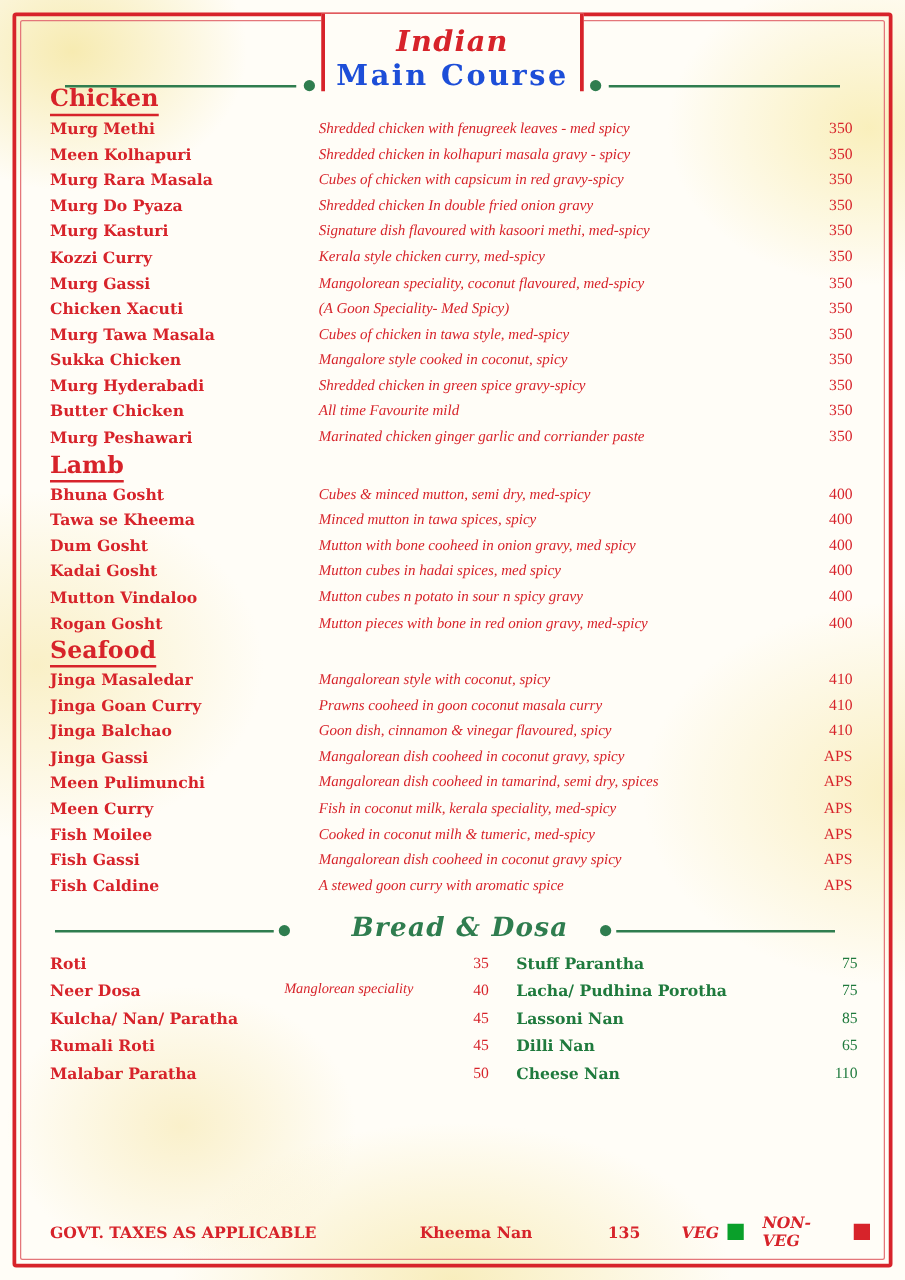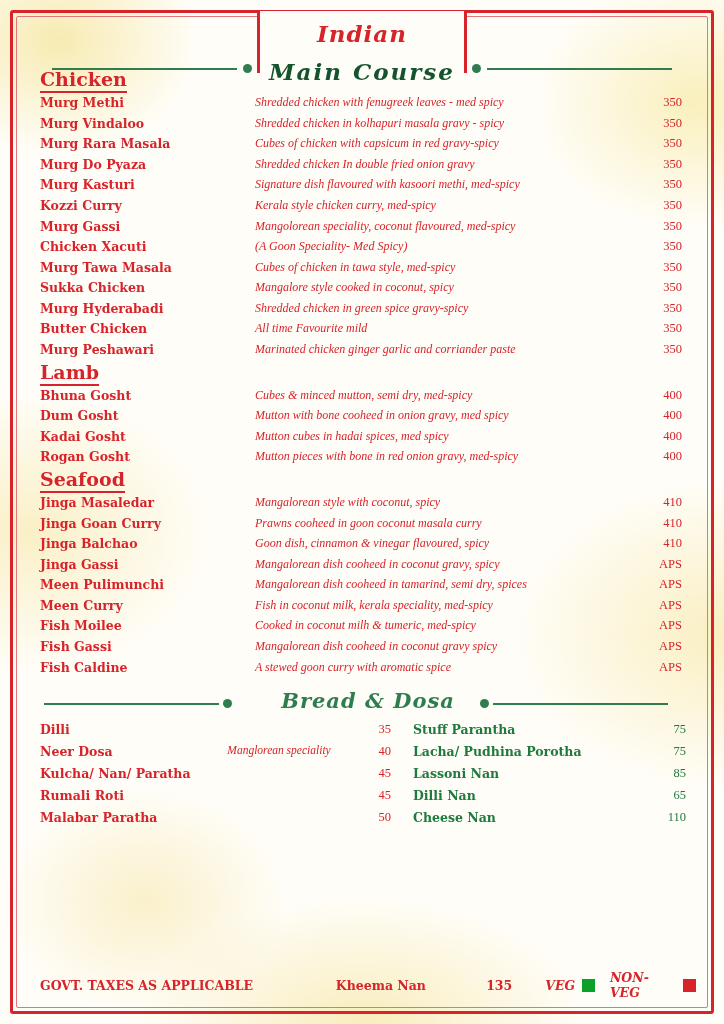--- a/index.html
+++ b/index.html
@@ -62,26 +62,25 @@
     font-family: "DejaVu Serif", serif;
     font-style: italic;
     font-weight: bold;
     color: #d7232a;
     font-size: 23px;
     letter-spacing: 1px;
     margin-top: 9px;
   }
   .title-line2 {
     font-family: "DejaVu Serif", serif;
-    font-style: italic;
-    font-weight: bold;
-    color: #14532d;
+    font-weight: bold;
+    color: #1d4ed8;
     font-size: 23px;
     letter-spacing: 2px;
-    margin-top: 11px;
+    margin-top: 0px;
   }
   .deco-line {
     position: absolute;
     top: 68px;
     height: 2px;
     background: #2f7d4f;
   }
   .deco-line.left { left: 52px; width: 185px; }
   .deco-line.right { right: 52px; width: 185px; }
   .deco-dot {
@@ -286,21 +285,21 @@
     
     <div class="section-head">Chicken</div>
     <table class="items">
       <tbody>
           <tr>
         <td class="col-name">Murg Methi</td>
         <td class="col-desc">Shredded chicken with fenugreek leaves - med spicy</td>
         <td class="col-price">350</td>
       </tr>
       <tr>
-        <td class="col-name">Murg Vindaloo</td>
+        <td class="col-name">Meen Kolhapuri</td>
         <td class="col-desc">Shredded chicken in kolhapuri masala gravy - spicy</td>
         <td class="col-price">350</td>
       </tr>
       <tr>
         <td class="col-name">Murg Rara Masala</td>
         <td class="col-desc">Cubes of chicken with capsicum in red gravy-spicy</td>
         <td class="col-price">350</td>
       </tr>
       <tr>
         <td class="col-name">Murg Do Pyaza</td>
@@ -358,27 +357,37 @@
     
     <div class="section-head">Lamb</div>
     <table class="items">
       <tbody>
           <tr>
         <td class="col-name">Bhuna Gosht</td>
         <td class="col-desc">Cubes &amp; minced mutton, semi dry, med-spicy</td>
         <td class="col-price">400</td>
       </tr>
       <tr>
+        <td class="col-name">Tawa se Kheema</td>
+        <td class="col-desc">Minced mutton in tawa spices, spicy</td>
+        <td class="col-price">400</td>
+      </tr>
+      <tr>
         <td class="col-name">Dum Gosht</td>
         <td class="col-desc">Mutton with bone cooheed in onion gravy, med spicy</td>
         <td class="col-price">400</td>
       </tr>
       <tr>
         <td class="col-name">Kadai Gosht</td>
         <td class="col-desc">Mutton cubes in hadai spices, med spicy</td>
+        <td class="col-price">400</td>
+      </tr>
+      <tr>
+        <td class="col-name">Mutton Vindaloo</td>
+        <td class="col-desc">Mutton cubes n potato in sour n spicy gravy</td>
         <td class="col-price">400</td>
       </tr>
       <tr>
         <td class="col-name">Rogan Gosht</td>
         <td class="col-desc">Mutton pieces with bone in red onion gravy, med-spicy</td>
         <td class="col-price">400</td>
       </tr>
     </tbody>
       </table>
 
@@ -439,21 +448,21 @@
       <div class="bread-line left"></div>
       <div class="bread-dot l"></div>
       <div class="bread-title">Bread  &amp;  Dosa</div>
       <div class="bread-dot r"></div>
       <div class="bread-line right"></div>
     </div>
 
     <table class="bread">
       <tbody>
           <tr>
-        <td class="b-name">Dilli</td>
+        <td class="b-name">Roti</td>
         <td class="b-note"></td>
         <td class="b-price">35</td>
         <td class="b-name2">Stuff Parantha</td>
         <td class="b-price2">75</td>
       </tr>
       <tr>
         <td class="b-name">Neer Dosa</td>
         <td class="b-note">Manglorean speciality</td>
         <td class="b-price">40</td>
         <td class="b-name2">Lacha/ Pudhina Porotha</td>

